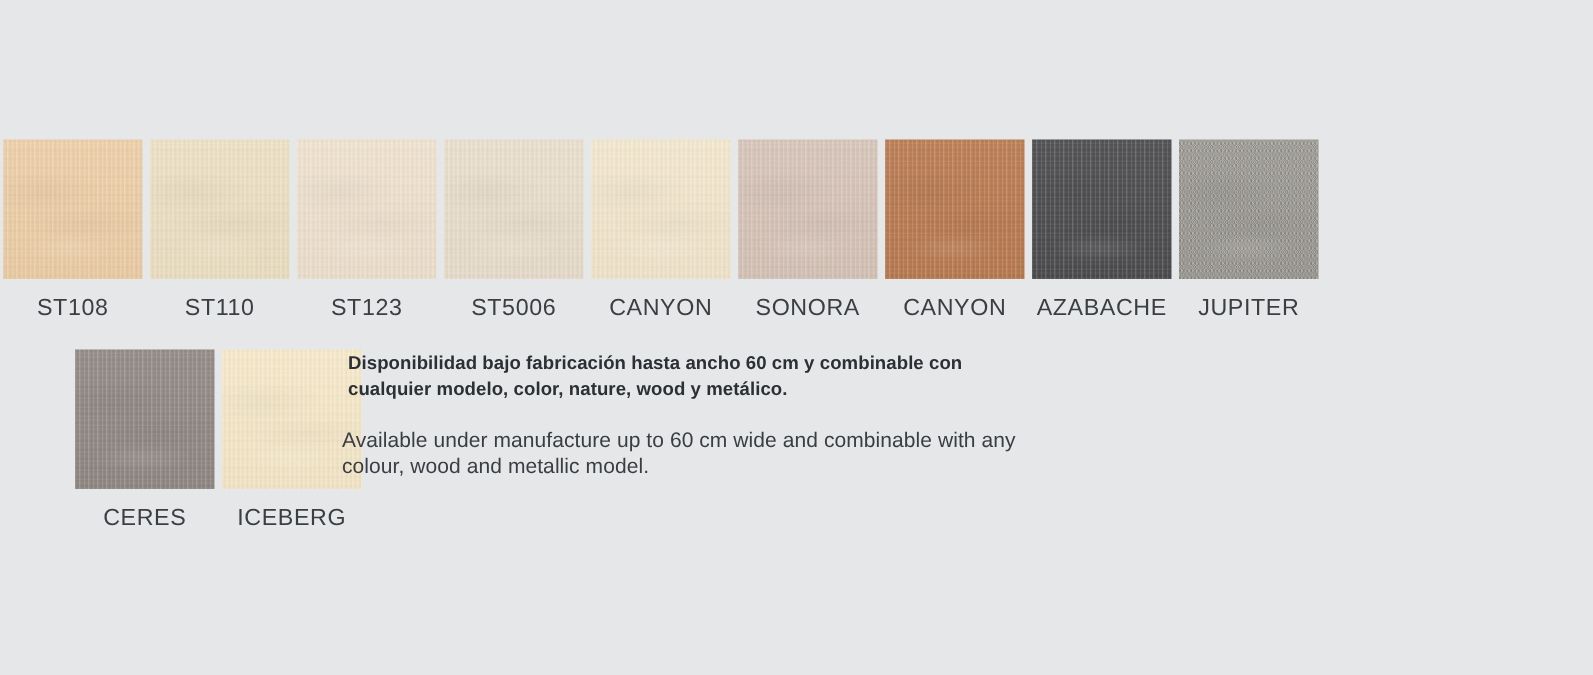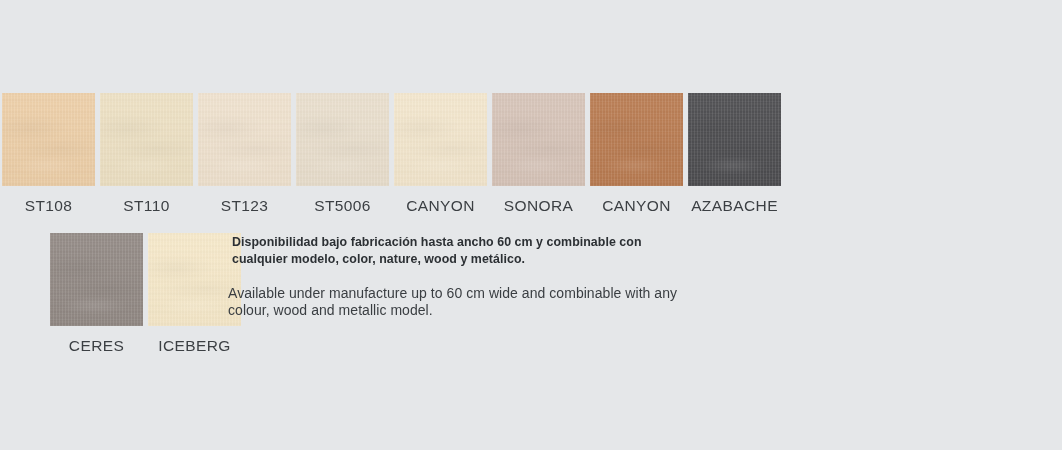--- a/index.html
+++ b/index.html
@@ -178,20 +178,27 @@
         </div>
         <div class="swatch-label">CANYON</div>
       </div>
       <div class="swatch-cell">
         <div class="swatch-chip" style="background-color: rgb(75, 75, 78);">
           <div class="grain"></div>
           <div class="grain2"></div>
         </div>
         <div class="swatch-label">AZABACHE</div>
       </div>
+      <div class="swatch-cell">
+        <div class="swatch-chip speckle" style="background-color: rgb(164, 161, 154);">
+          <div class="grain"></div>
+          <div class="grain2"></div>
+        </div>
+        <div class="swatch-label">JUPITER</div>
+      </div>
     </div>
 
   <div class="swatch-row" id="swatch-row-2">
       <div class="swatch-cell">
         <div class="swatch-chip" style="background-color: rgb(145, 136, 131);">
           <div class="grain"></div>
           <div class="grain2"></div>
         </div>
         <div class="swatch-label">CERES</div>
       </div>

